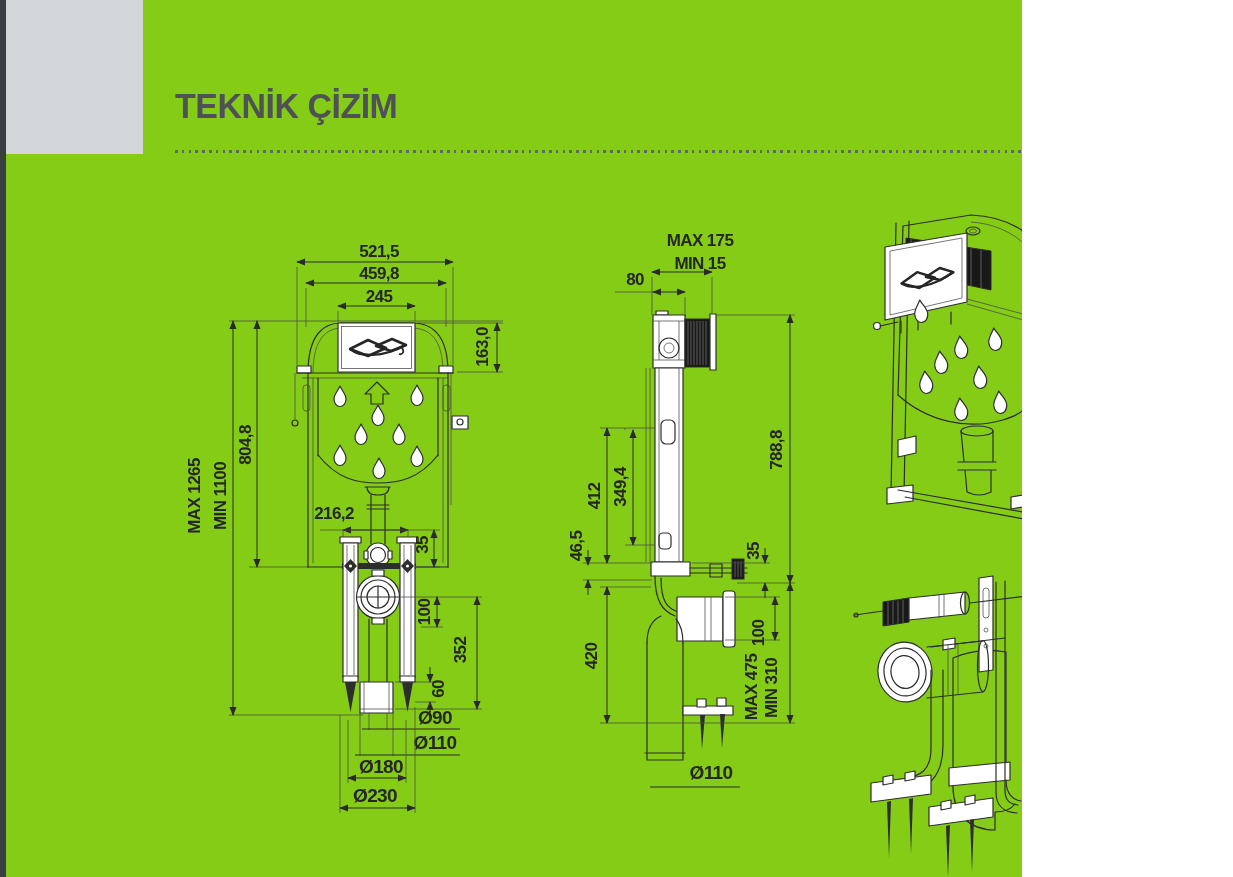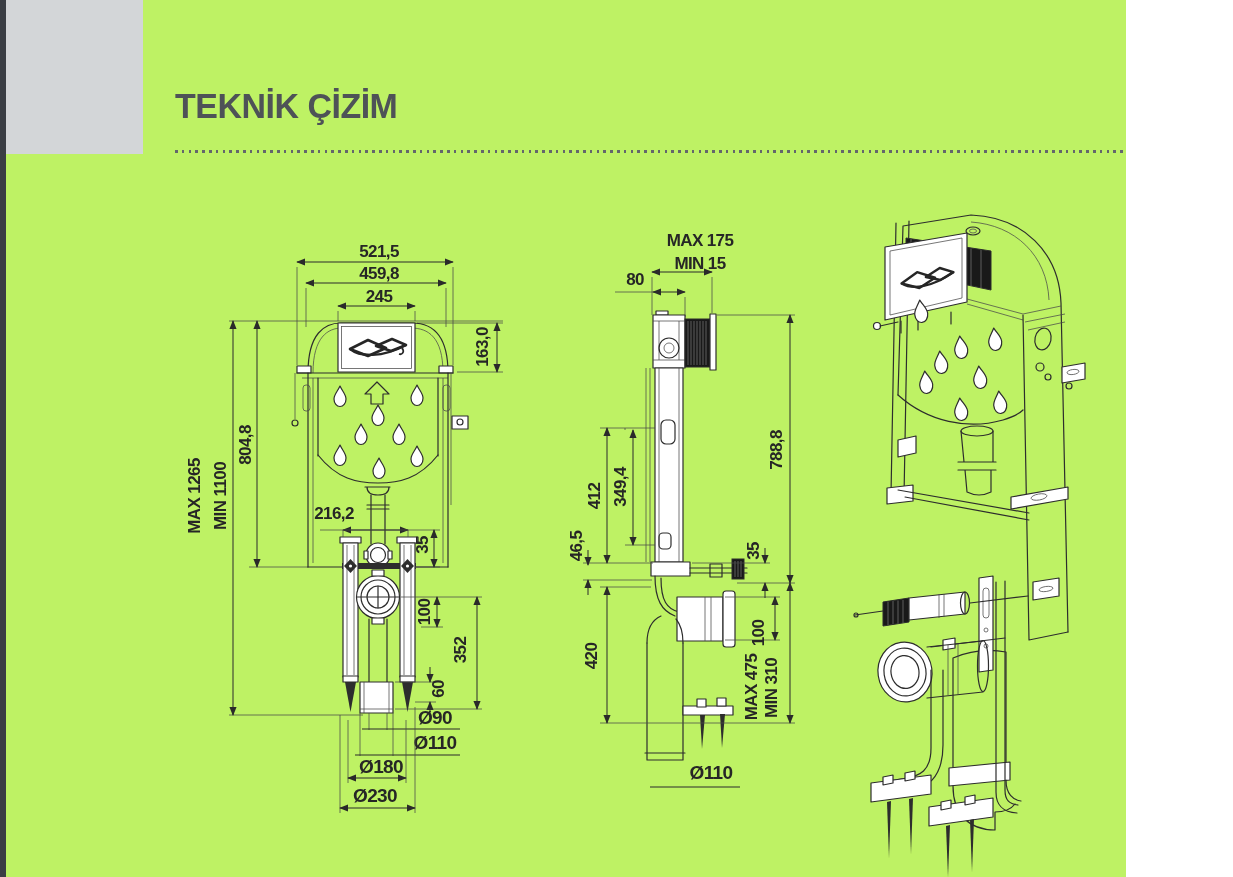--- a/index.html
+++ b/index.html
@@ -1,16 +1,16 @@
 <!DOCTYPE html>
 <html><head>
 <meta charset="utf-8">
 <style>
   html,body{margin:0;padding:0;background:#fff;}
-  #stage{position:relative;width:1126px;height:877px;background:#bef264;overflow:hidden;
+  #stage{position:relative;width:1022px;height:877px;background:#84cc16;overflow:hidden;
          font-family:"Liberation Sans",sans-serif;}
   .edgebar{position:absolute;left:0;top:0;width:6px;height:877px;background:#3a3e44;}
   .cornerblock{position:absolute;left:6px;top:0;width:137px;height:154px;background:#d3d6d8;}
   .title{position:absolute;left:175px;top:86px;font-size:35px;font-weight:bold;
          color:#4e5257;letter-spacing:-0.5px;transform:scaleX(0.97);transform-origin:left;}
   .divider{position:absolute;left:175px;top:150px;width:1050px;height:3px;
            background:repeating-linear-gradient(90deg,#63676b 0 2.6px,transparent 2.6px 6.8px);}
   .view{position:absolute;}
   svg .l{fill:none;stroke:#2d2d2d;stroke-width:1.2;stroke-linejoin:round;stroke-linecap:round;}
   svg .o{fill:#ffffff;stroke:#2d2d2d;stroke-width:1.2;stroke-linejoin:round;}

